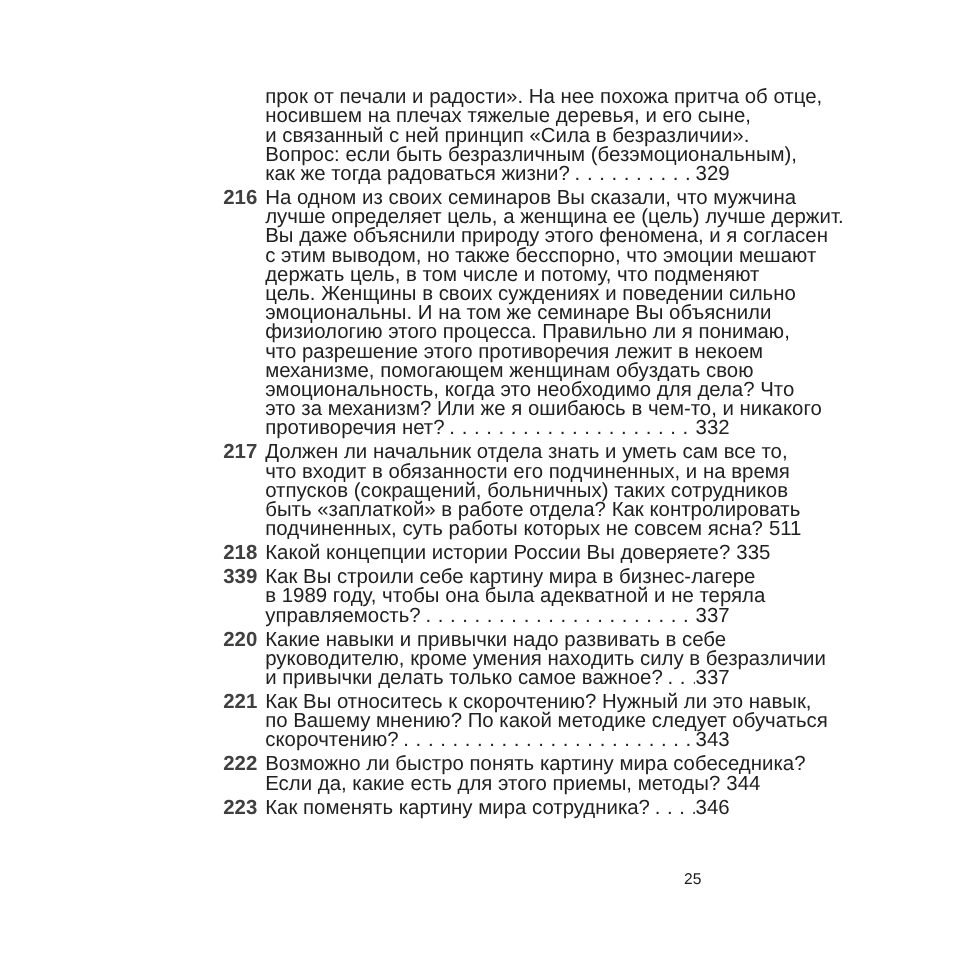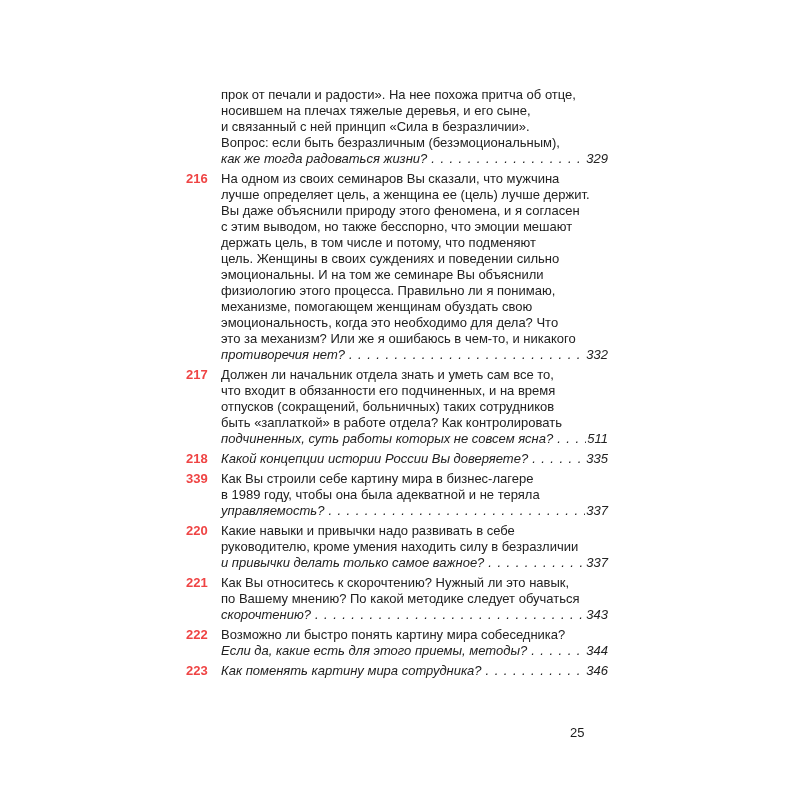--- a/index.html
+++ b/index.html
@@ -12,52 +12,51 @@
     width: 800px;
     height: 800px;
     background: #ffffff;
     font-family: "Liberation Sans", sans-serif;
     color: #212121;
     overflow: hidden;
   }
   .toc {
     position: absolute;
     left: 186px;
-    top: 87px;
+    top: 73px;
     width: 422px;
-    font-size: 13px;
+    font-size: 17px;
     line-height: 16px;
   }
   .entry {
     display: flex;
     align-items: flex-start;
     margin-top: 4px;
   }
   .entry:first-child {
     margin-top: 0;
   }
   .num {
     flex: none;
     width: 27px;
     font-weight: bold;
-    color: #ef4444;
+    color: #404040;
     white-space: nowrap;
   }
   .body {
     flex: 1 1 auto;
     min-width: 0;
     margin-left: 8px;
   }
   .line {
     white-space: nowrap;
   }
   .line-last {
     display: flex;
     align-items: baseline;
-    font-style: italic;
   }
   .txt {
     flex: none;
     white-space: nowrap;
   }
   .dots {
     flex: 1 1 auto;
     min-width: 0;
     overflow: hidden;
     white-space: nowrap;
@@ -100,20 +99,21 @@
     <div class="num">216</div>
     <div class="body">
       <div class="line">На одном из своих семинаров Вы сказали, что мужчина</div>
           <div class="line">лучше определяет цель, а женщина ее (цель) лучше держит.</div>
           <div class="line">Вы даже объяснили природу этого феномена, и я согласен</div>
           <div class="line">с этим выводом, но также бесспорно, что эмоции мешают</div>
           <div class="line">держать цель, в том числе и потому, что подменяют</div>
           <div class="line">цель. Женщины в своих суждениях и поведении сильно</div>
           <div class="line">эмоциональны. И на том же семинаре Вы объяснили</div>
           <div class="line">физиологию этого процесса. Правильно ли я понимаю,</div>
+          <div class="line">что разрешение этого противоречия лежит в некоем</div>
           <div class="line">механизме, помогающем женщинам обуздать свою</div>
           <div class="line">эмоциональность, когда это необходимо для дела? Что</div>
           <div class="line">это за механизм? Или же я ошибаюсь в чем-то, и никакого</div>
           <div class="line line-last">
         <span class="txt">противоречия нет?</span>
         <span class="dots">....................................................................................................</span>
         <span class="pg">332</span>
       </div>
     </div>
   </div>

